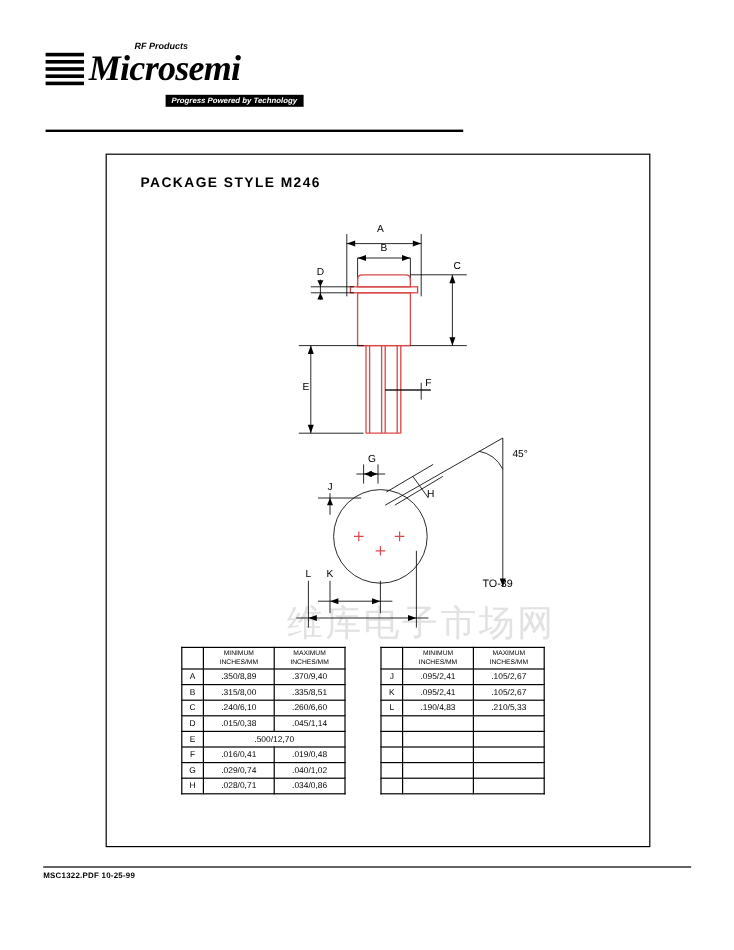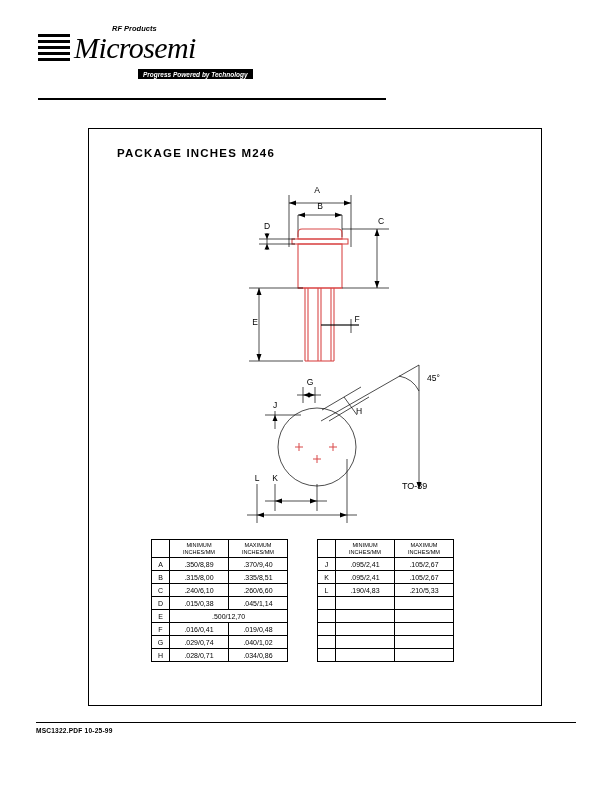--- a/index.html
+++ b/index.html
@@ -12,21 +12,21 @@
     height: 792px;
     position: relative;
     font-family: "Liberation Sans", sans-serif;
     color: #000;
     overflow: hidden;
   }
 
   
   #header {
     position: absolute;
-    left: 0; top: 0;
+    left: 0; top: 10px;
     width: 544px; height: 120px;
   }
   #logo-block {
     position: absolute;
     left: 38px; top: 24px;
     width: 210px;
   }
   #logo-rfproducts {
     position: absolute;
     left: 74px; top: 0px;
@@ -50,21 +50,21 @@
   #logo-bars i:nth-child(1) { width: 32px; }
   #logo-bars i:nth-child(2) { width: 32px; }
   #logo-bars i:nth-child(3) { width: 32px; }
   #logo-bars i:nth-child(4) { width: 32px; }
   #logo-bars i:nth-child(5) { width: 32px; }
   #logo-name {
     position: absolute;
     left: 36px; top: 7px;
     font-family: "Liberation Serif", serif;
     font-size: 30px;
-    font-weight: normal;
+    font-weight: bold;
     font-style: italic;
     letter-spacing: -0.6px;
     color: #000;
     white-space: nowrap;
   }
   #logo-tagline {
     position: absolute;
     left: 100px; top: 45px;
     font-size: 6.5px;
     font-weight: bold;
@@ -195,22 +195,23 @@
     <div id="logo-name">Microsemi</div>
     <div id="logo-tagline">Progress Powered by Technology</div>
   </div>
 
   <div id="header-rule"></div>
 
 </div>
 
 <div id="page-frame">
 
-  <div id="package-style-title">PACKAGE INCHES M246</div>
-
+  <div id="package-style-title">PACKAGE STYLE M246</div>
+
+  <div id="watermark">维库电子市场网</div>
 
   <svg id="drawing" viewBox="0 0 452 430">
     <g stroke="#000" stroke-width="0.7" fill="none" shape-rendering="geometricPrecision">
 
       <line x1="200" y1="66" x2="200" y2="118"></line>
       <line x1="262" y1="66" x2="262" y2="118"></line>
       <line x1="200" y1="74" x2="262" y2="74"></line>
       <polygon points="200,74 207,71.5 207,76.5" fill="#000" stroke="none"></polygon>
       <polygon points="262,74 255,71.5 255,76.5" fill="#000" stroke="none"></polygon>
 

